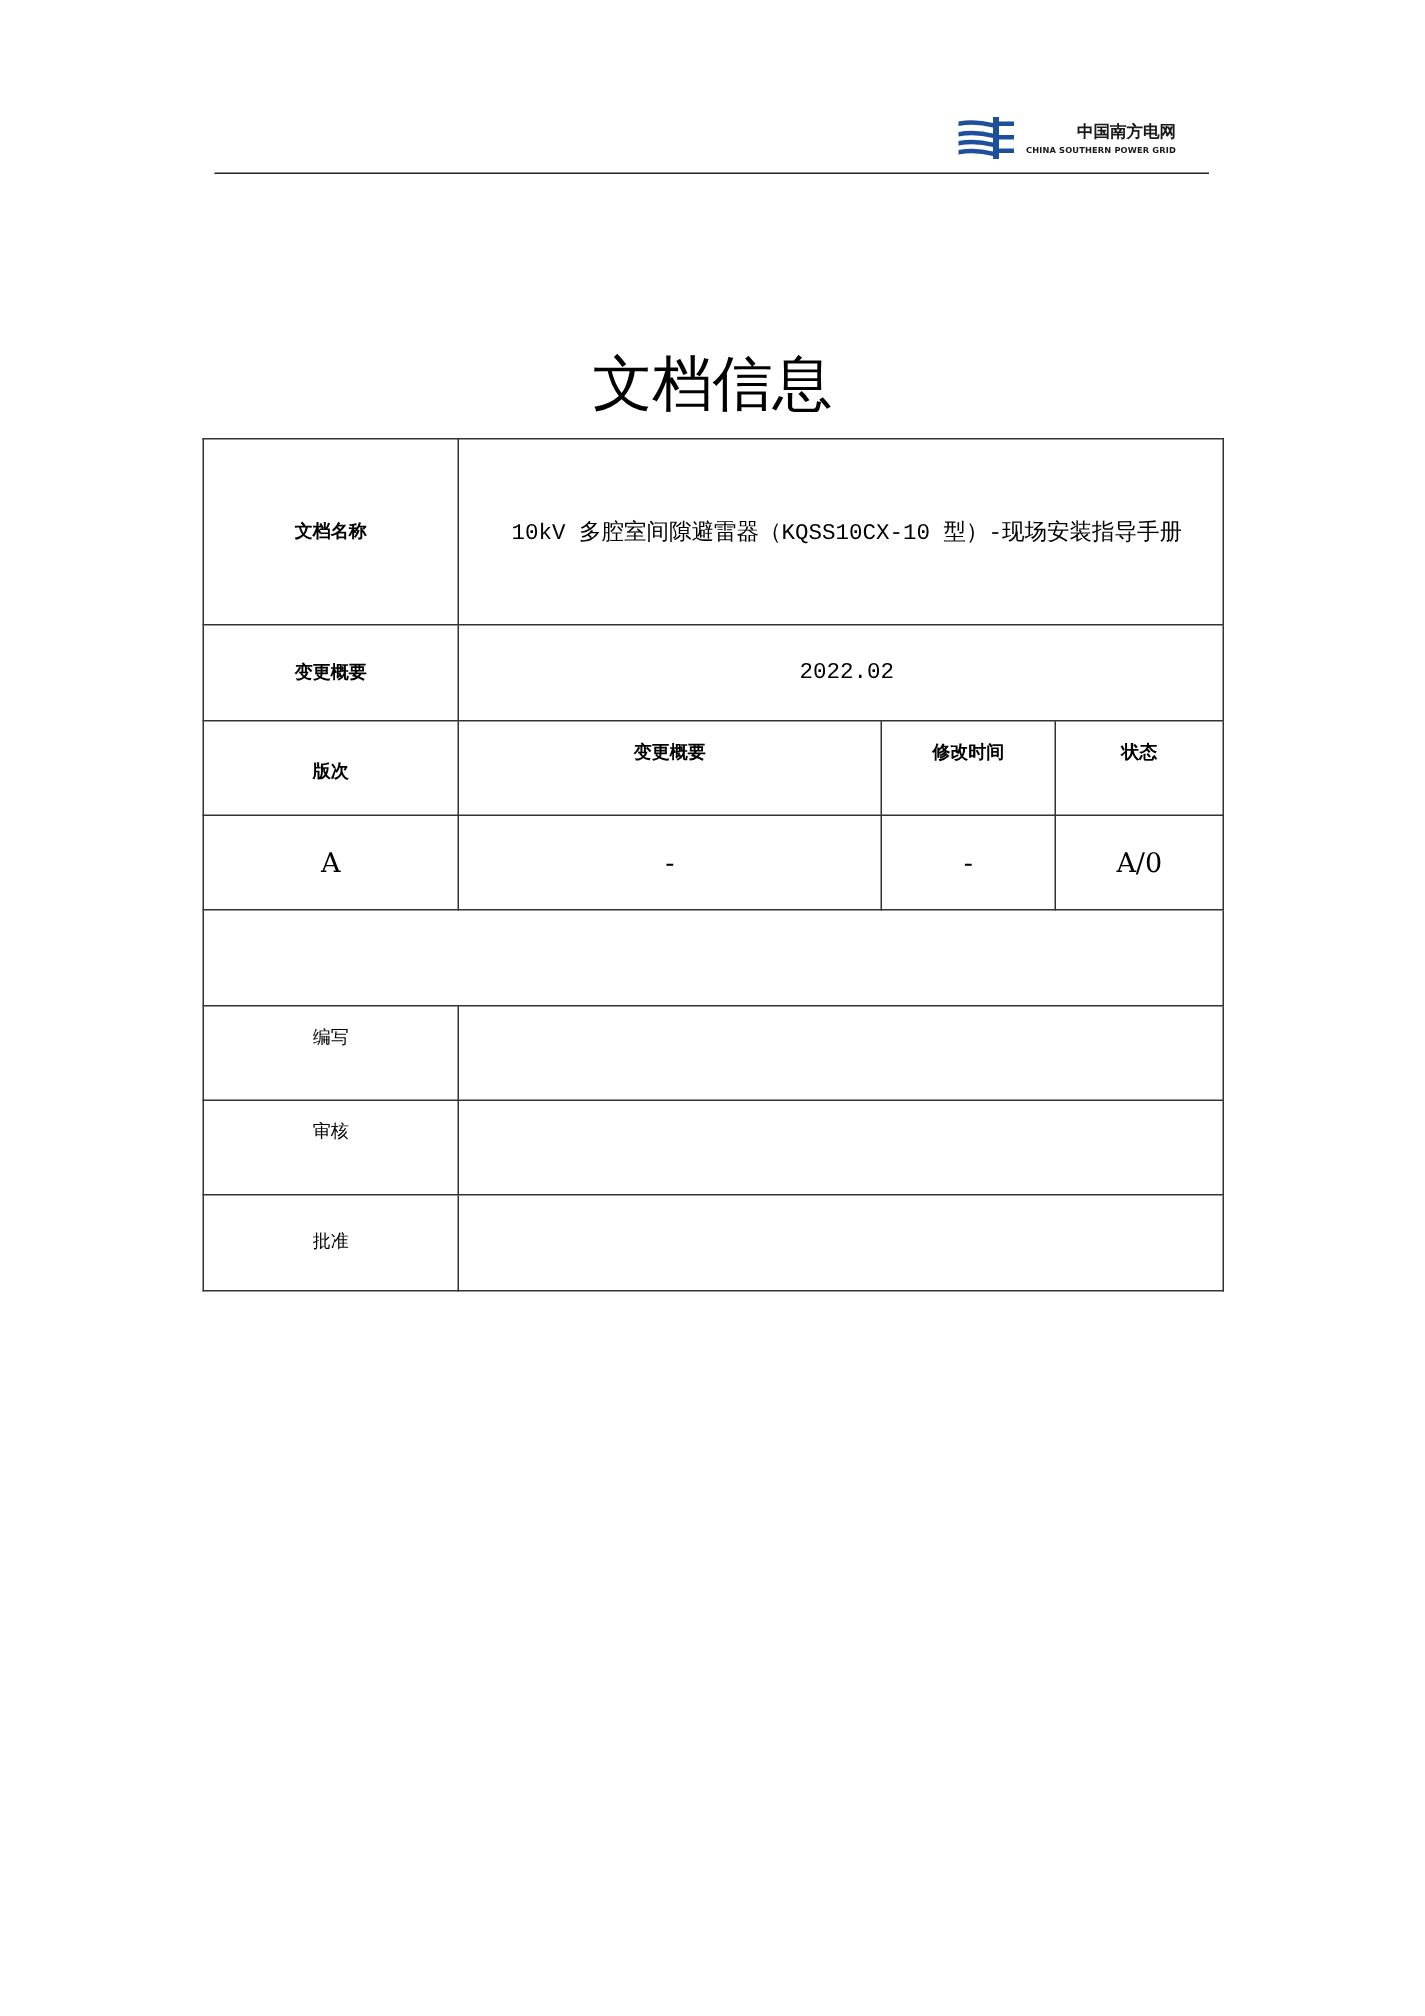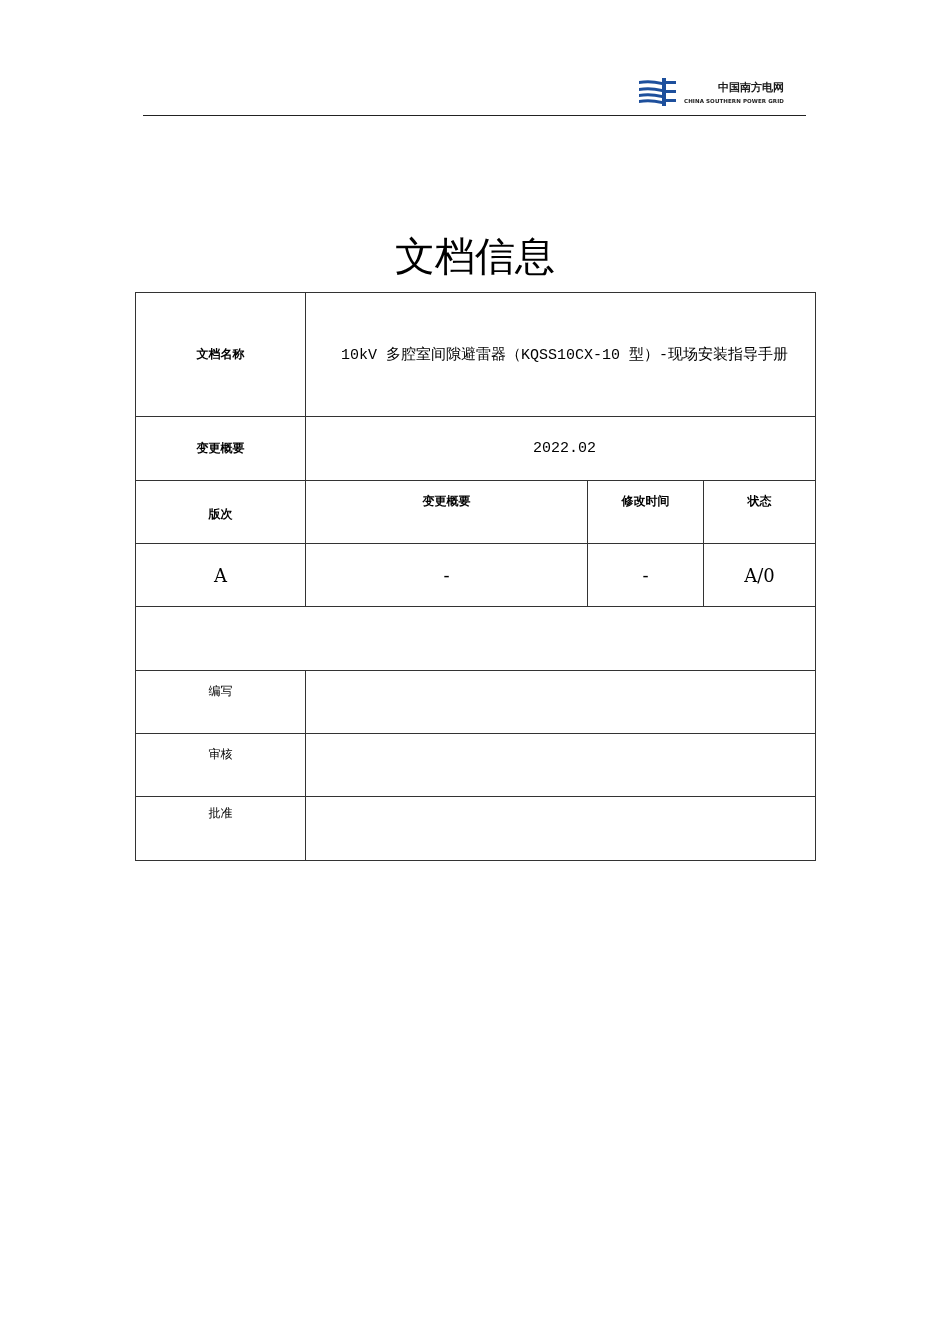--- a/index.html
+++ b/index.html
@@ -79,17 +79,17 @@
   </tr>
   <tr style="height:63px">
     <td class="lbl-reg" style="vertical-align:top;padding-top:12px">编写</td>
     <td colspan="3" class="val"></td>
   </tr>
   <tr style="height:63px">
     <td class="lbl-reg" style="vertical-align:top;padding-top:12px">审核</td>
     <td colspan="3" class="val"></td>
   </tr>
   <tr style="height:64px">
-    <td class="lbl-reg" style="vertical-align:top;padding-top:8px">批准</td>
+    <td class="lbl-reg" style="vertical-align:top;padding-top:22px">批准</td>
     <td colspan="3" class="val"></td>
   </tr>
 </tbody>
   </table>
 
 </body></html>

